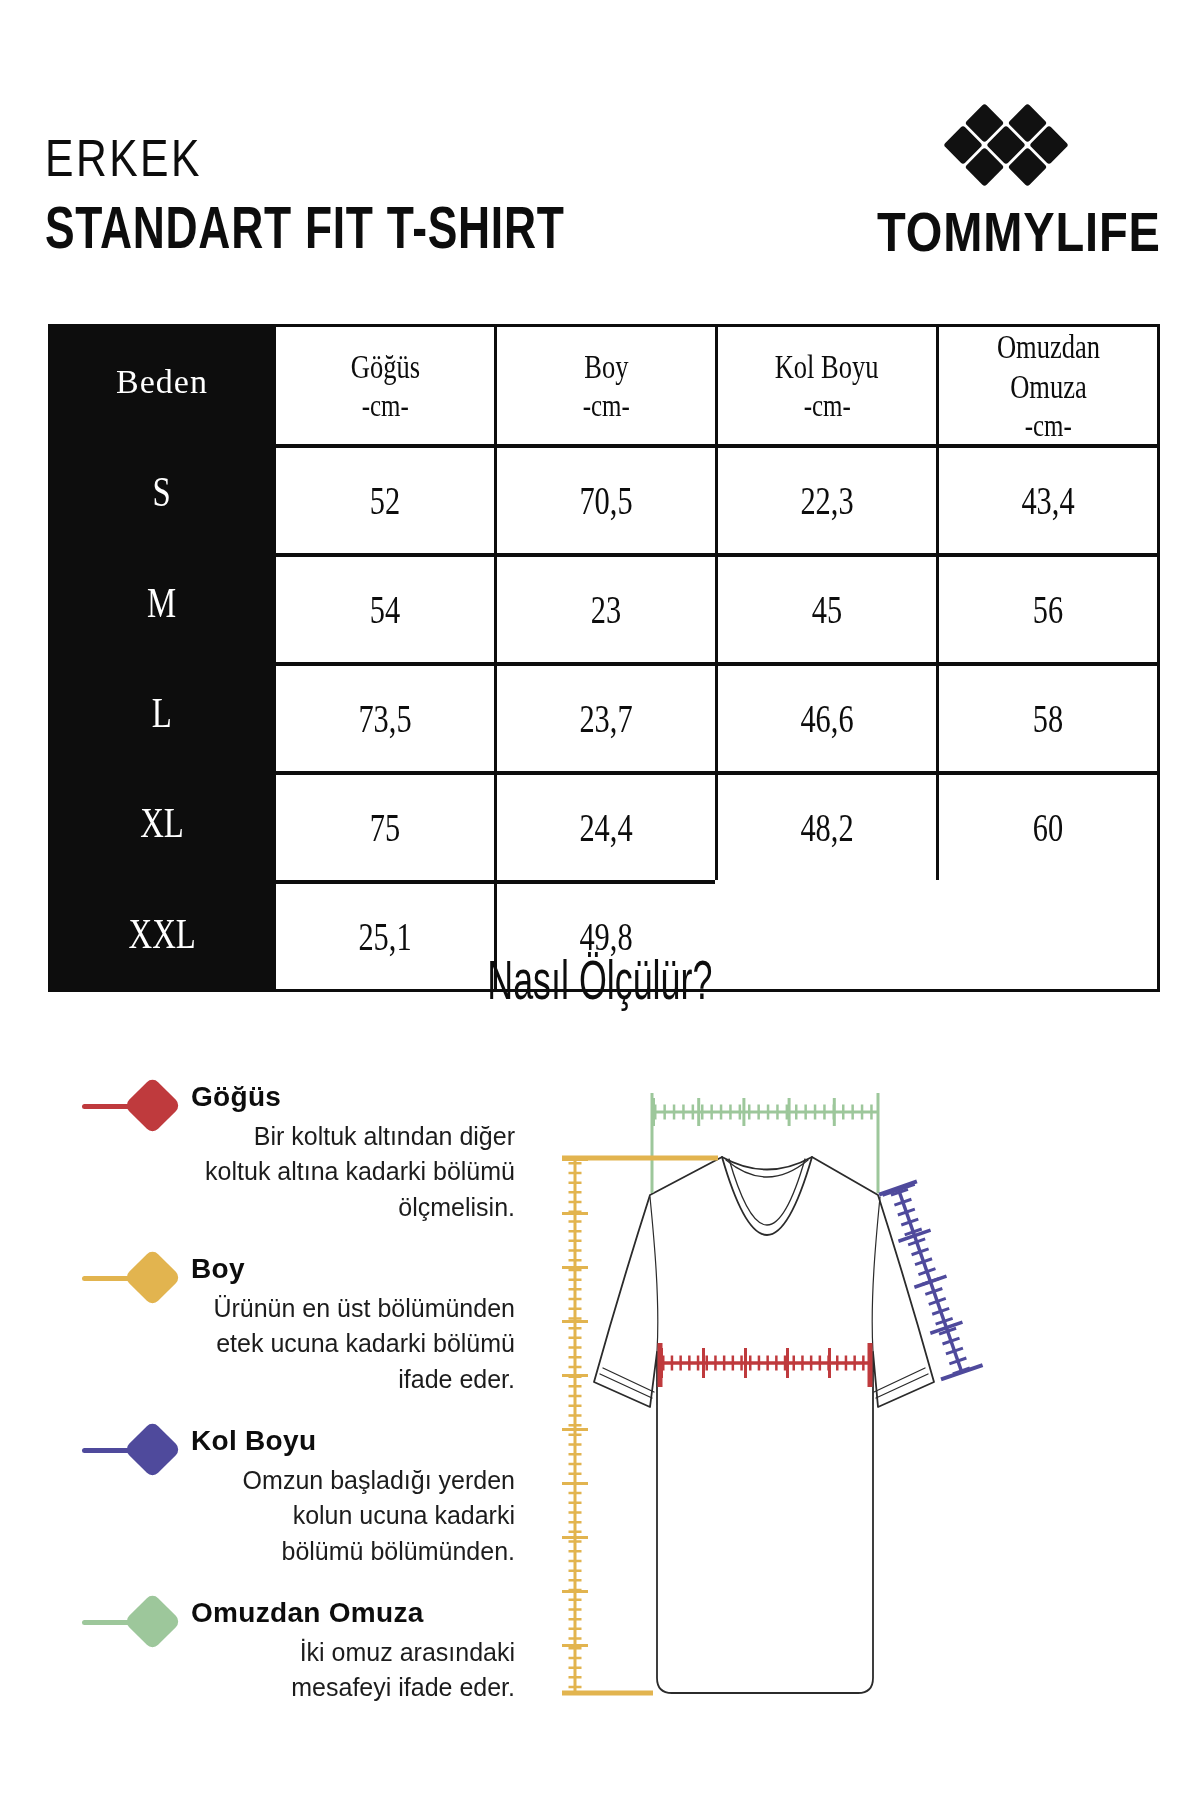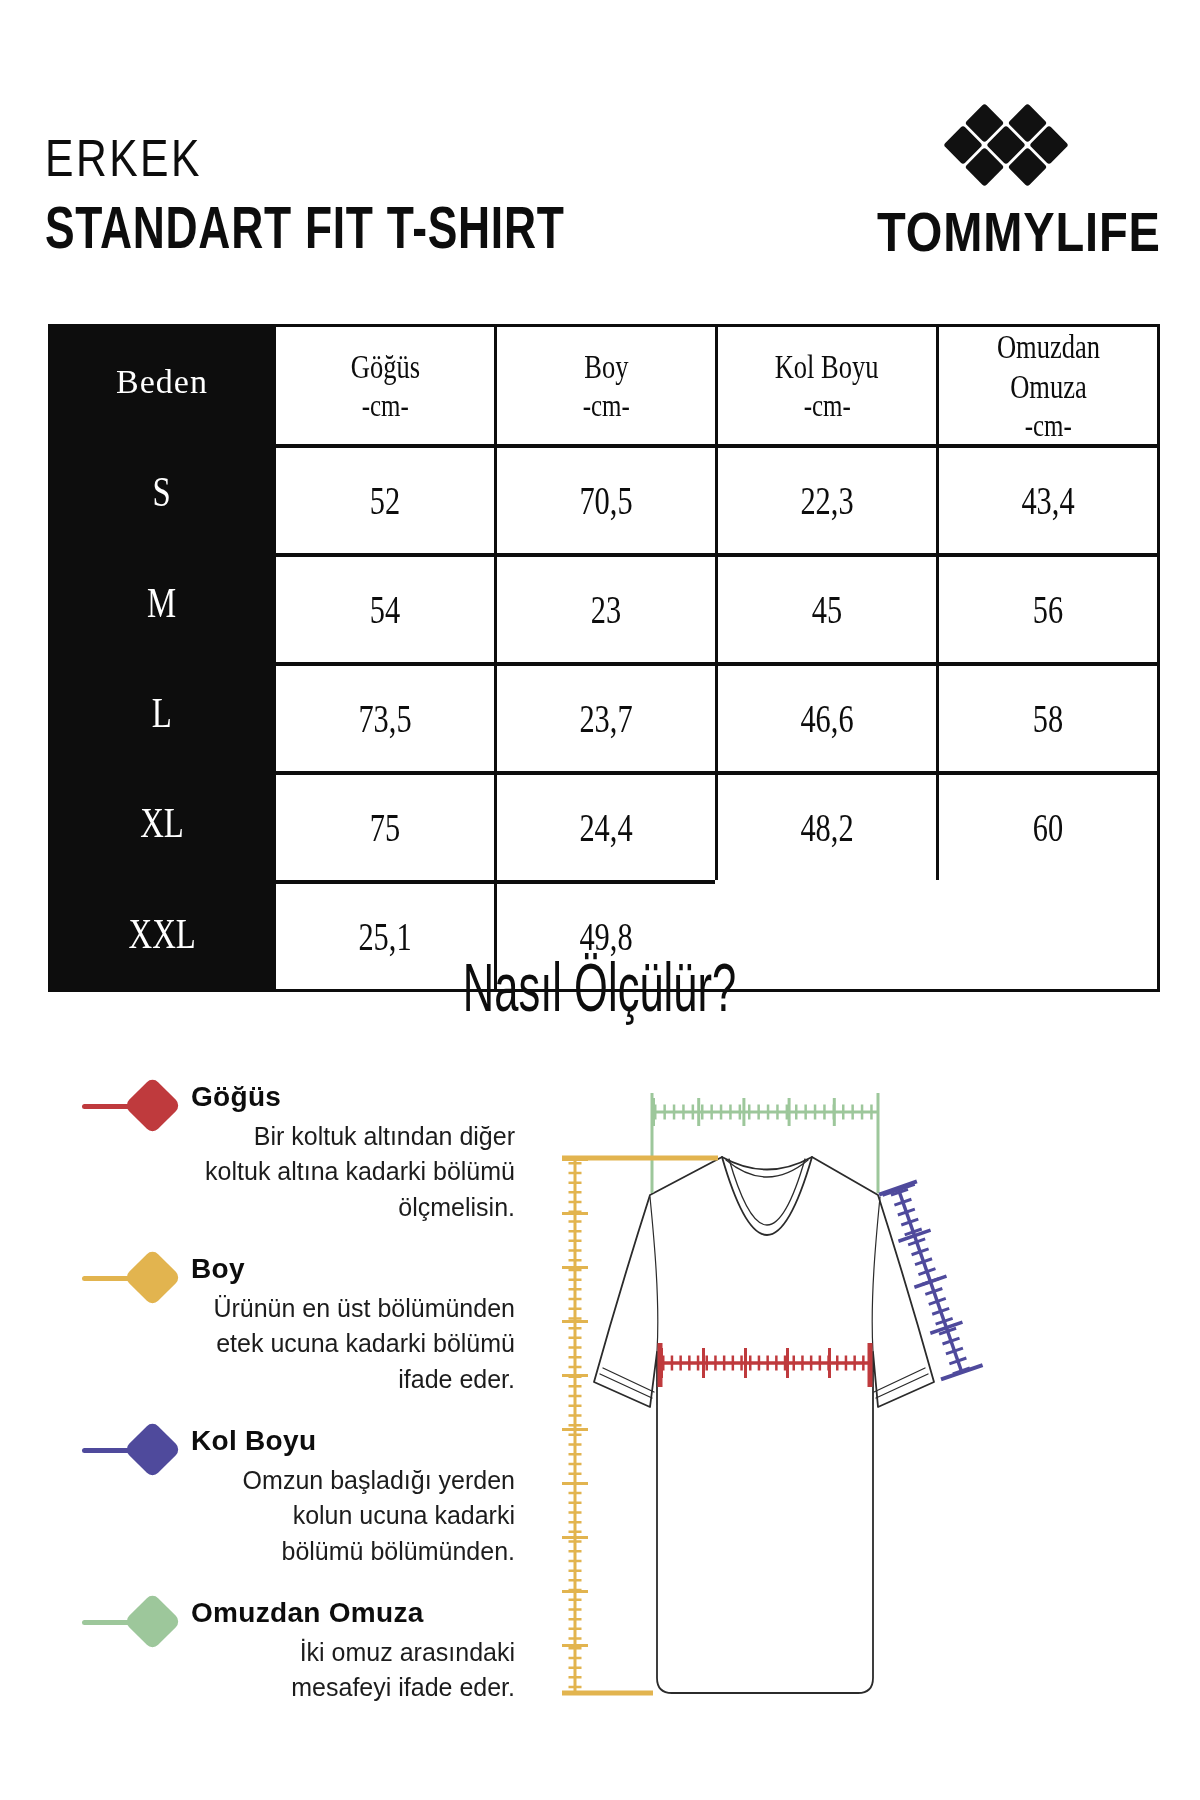--- a/index.html
+++ b/index.html
@@ -23,21 +23,21 @@
   .beden{ font-size:34px; letter-spacing:1px; }
   .size-letter{ font-size:42px; transform:scaleX(.78); }
   .grid{ flex:1; display:grid; grid-template-columns:repeat(4,1fr); grid-template-rows:repeat(6,1fr); }
   .grid > div{ border-left:3px solid var(--ink); display:flex; flex-direction:column; align-items:center; justify-content:center; background:#fff; }
   .grid > div:nth-child(n+5){ border-top:4px solid var(--ink); }
   .hlabel{ font-size:34px; line-height:1.18; text-align:center; max-width:165px; transform:scaleX(.78); }
   .hunit{ font-size:32px; line-height:1.15; transform:scaleX(.78); }
   .num{ font-size:40px; transform:scaleX(.76); }
 
   
-  .howto-title{ position:absolute; left:0; top:948px; width:1200px; text-align:center; font-size:68px; font-weight:400; line-height:1.15; }
+  .howto-title{ position:absolute; left:0; top:948px; width:1200px; text-align:center; font-size:56px; font-weight:400; line-height:1.15; }
   .howto-title .cond{ transform:scaleX(.64); }
 
   .legend{ position:absolute; left:75px; top:1080px; width:440px; }
   .legend-item{ display:flex; margin-bottom:27px; }
   .marker{ position:relative; width:116px; height:52px; flex:none; }
   .marker .mline{ position:absolute; left:7px; top:24px; width:56px; height:5px; border-radius:3px; }
   .marker .mdiamond{ position:absolute; left:57px; top:5px; width:41px; height:41px; border-radius:8px; transform:rotate(45deg); }
   .ltext{ width:324px; }
   .ltitle{ font-size:28px; font-weight:bold; letter-spacing:.3px; line-height:1.2; margin-bottom:5px; }
   .ldesc{ font-size:25px; line-height:1.42; color:#1c1c1c; white-space:pre-line;text-align:right; }

